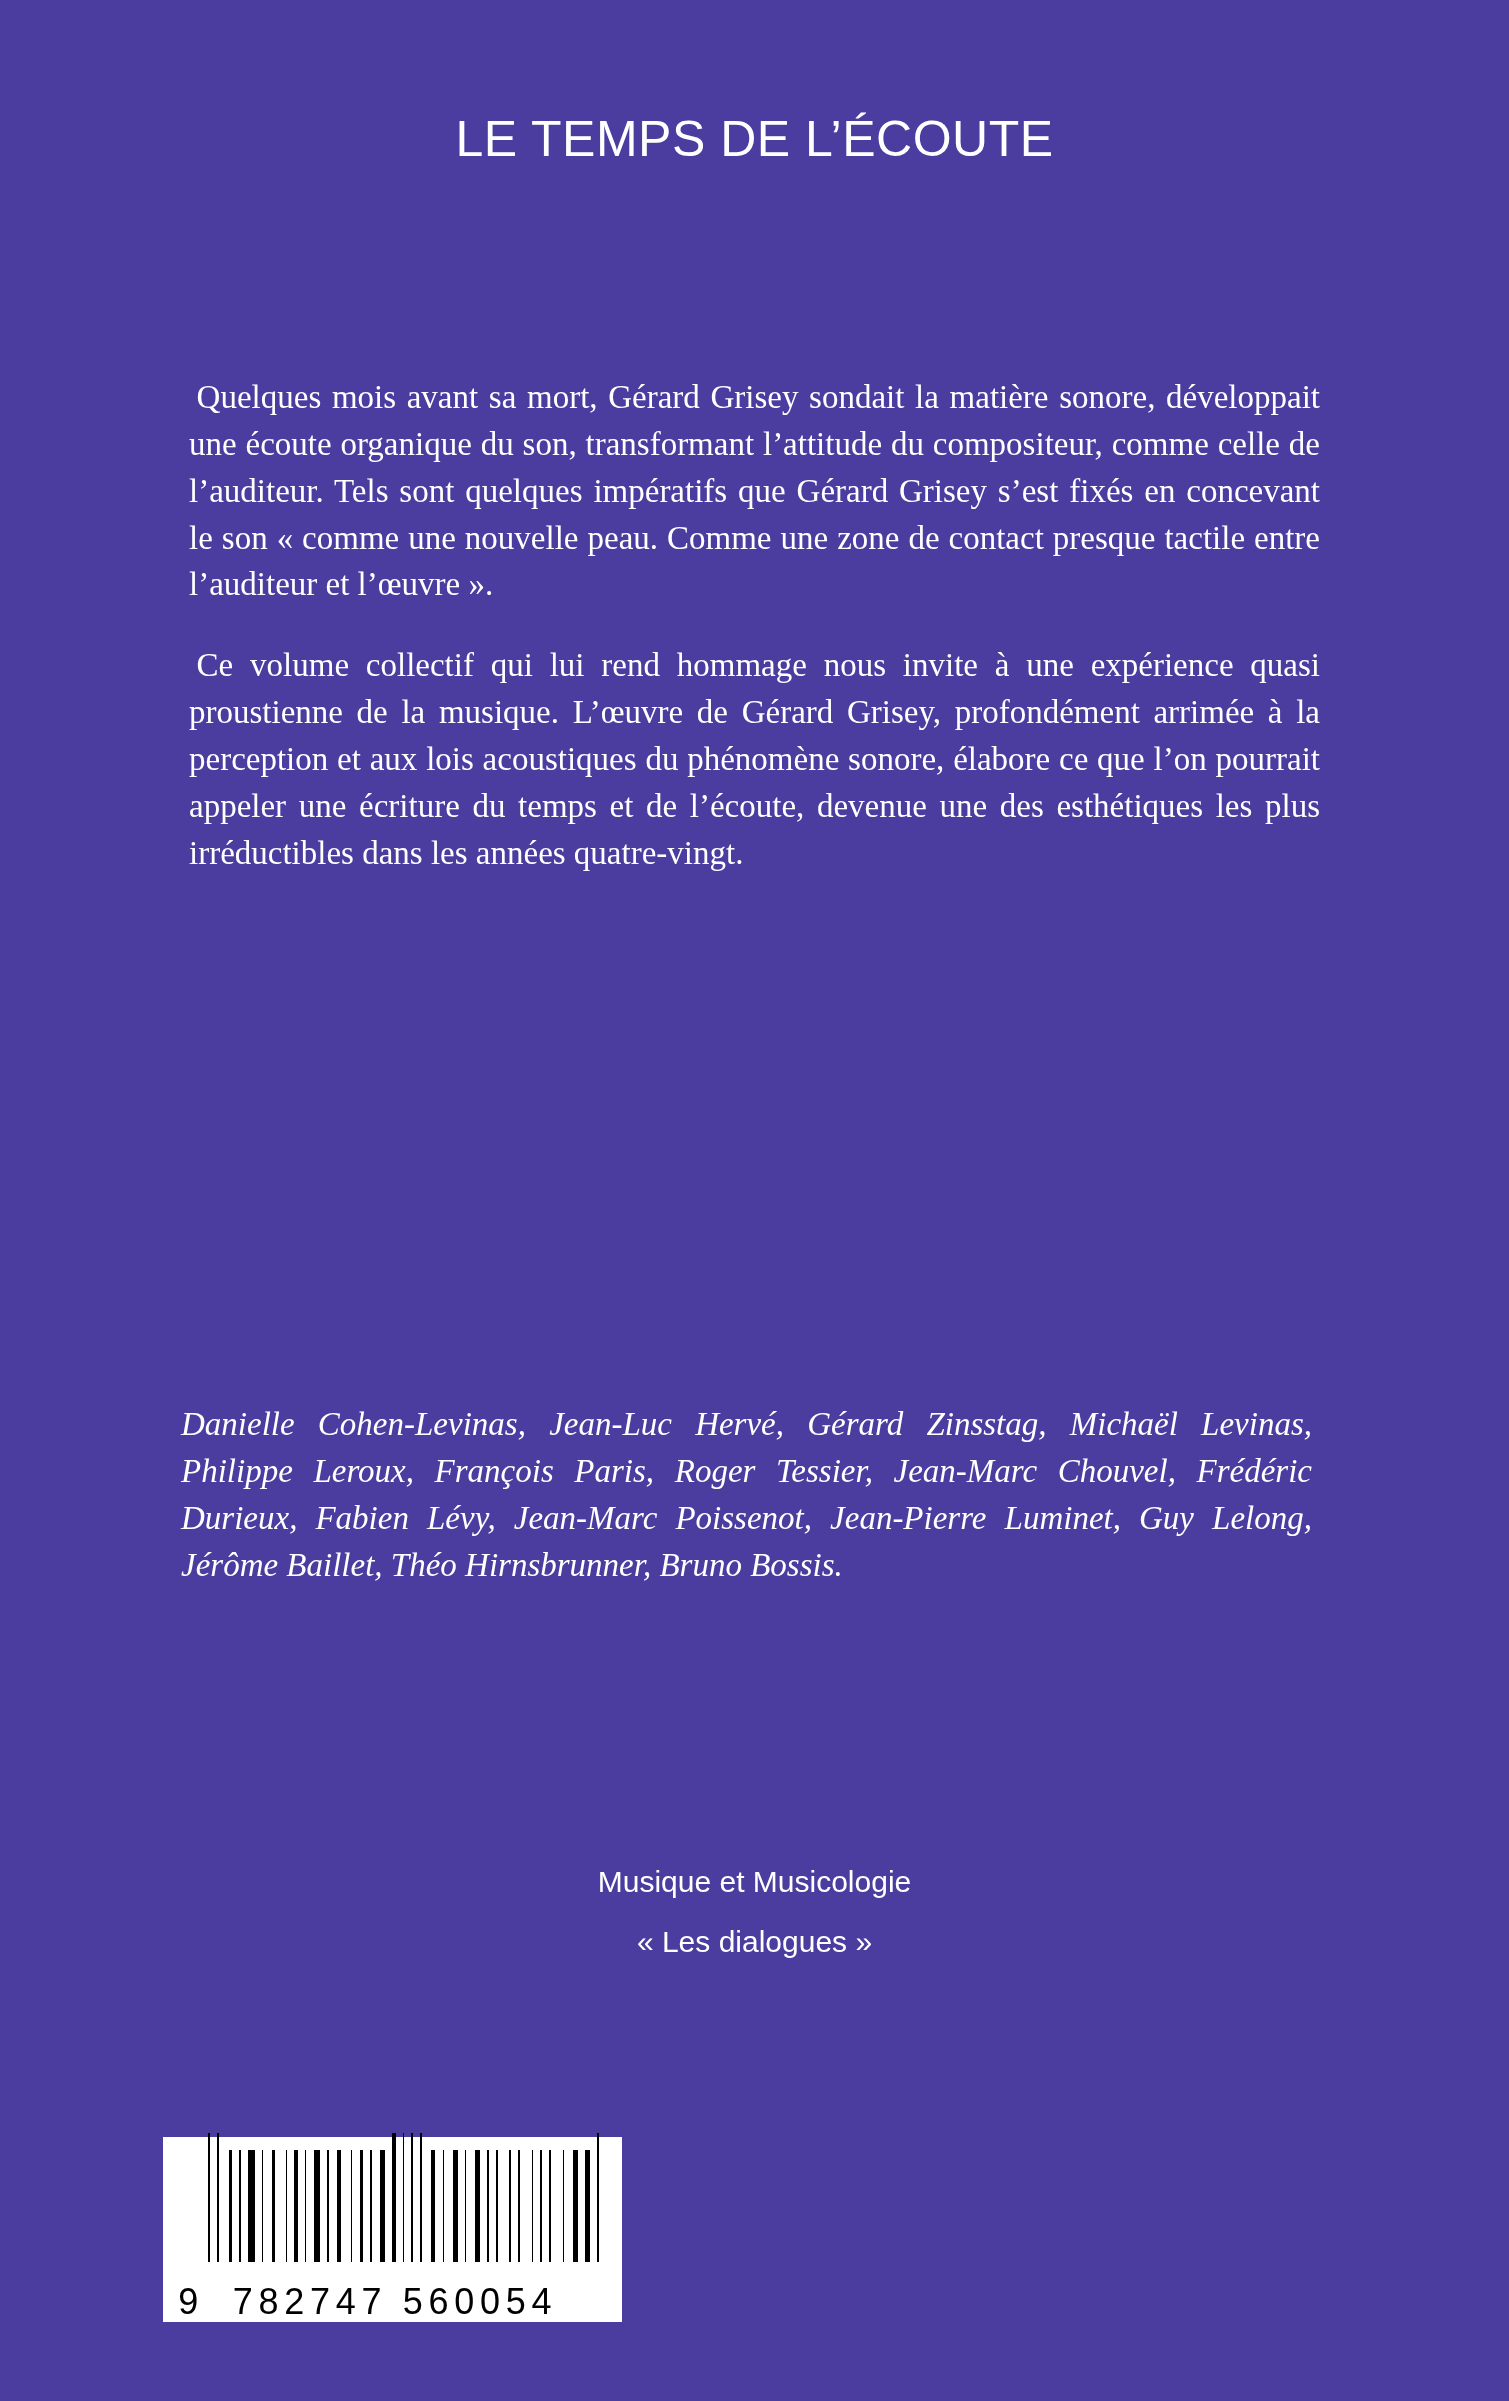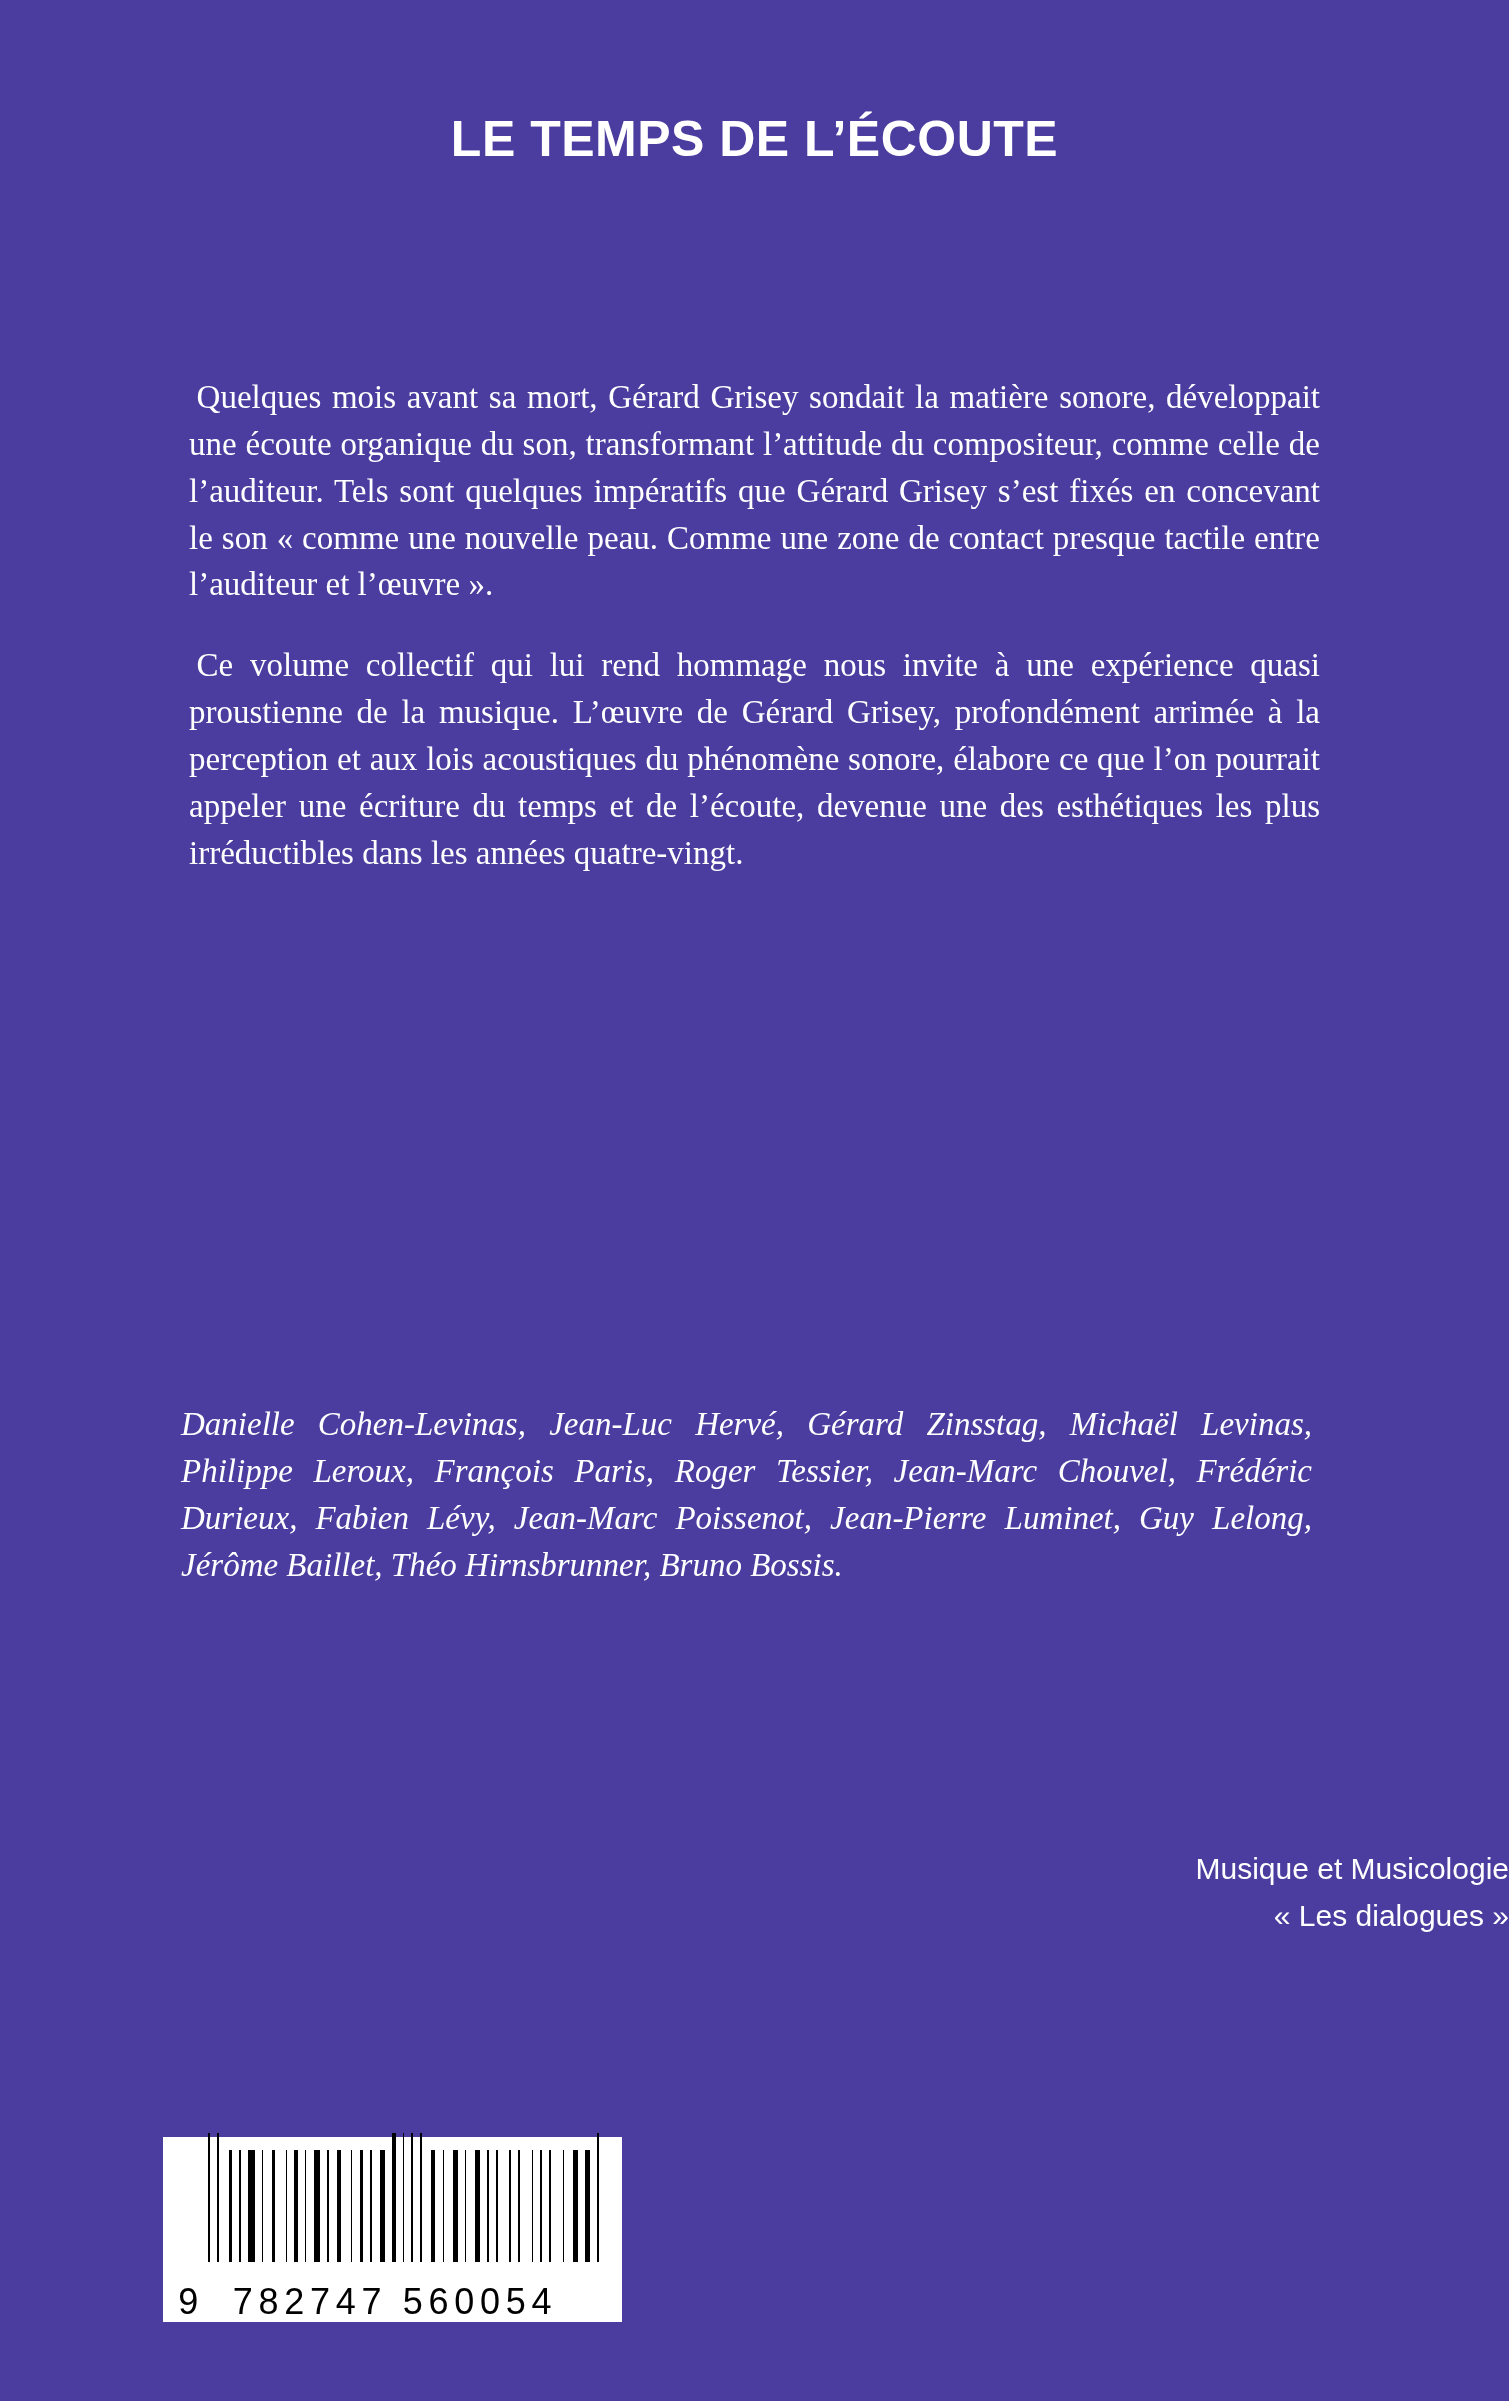--- a/index.html
+++ b/index.html
@@ -28,21 +28,21 @@
     top: 112px;
     left: 0;
     width: 1509px;
     text-align: center;
     color: #ffffff;
   }
   .main-title {
     font-family: "Liberation Sans", sans-serif;
     font-size: 50px;
     letter-spacing: 0.5px;
-    font-weight: 700;
+    font-weight: 400;
     line-height: 1.1;
     margin: 0;
   }
   .sub-title {
     font-family: "Liberation Sans", sans-serif;
     font-size: 38px;
     font-weight: 400;
     line-height: 1.15;
     margin: 17px 0 0 0;
   }
@@ -90,22 +90,21 @@
     top: 1845px;
     left: 0;
     width: 1509px;
     text-align: center;
     color: #ffffff;
     font-family: "Liberation Sans", sans-serif;
     font-size: 30px;
     line-height: 1.58;
   }
   .collection div {
-    margin: 0;
-    text-align: right;
+    margin: 13px;
   }
 
   
   .barcode-box {
     position: absolute;
     left: 163px;
     top: 2137px;
     width: 459px;
     height: 185px;
     background: #ffffff;

